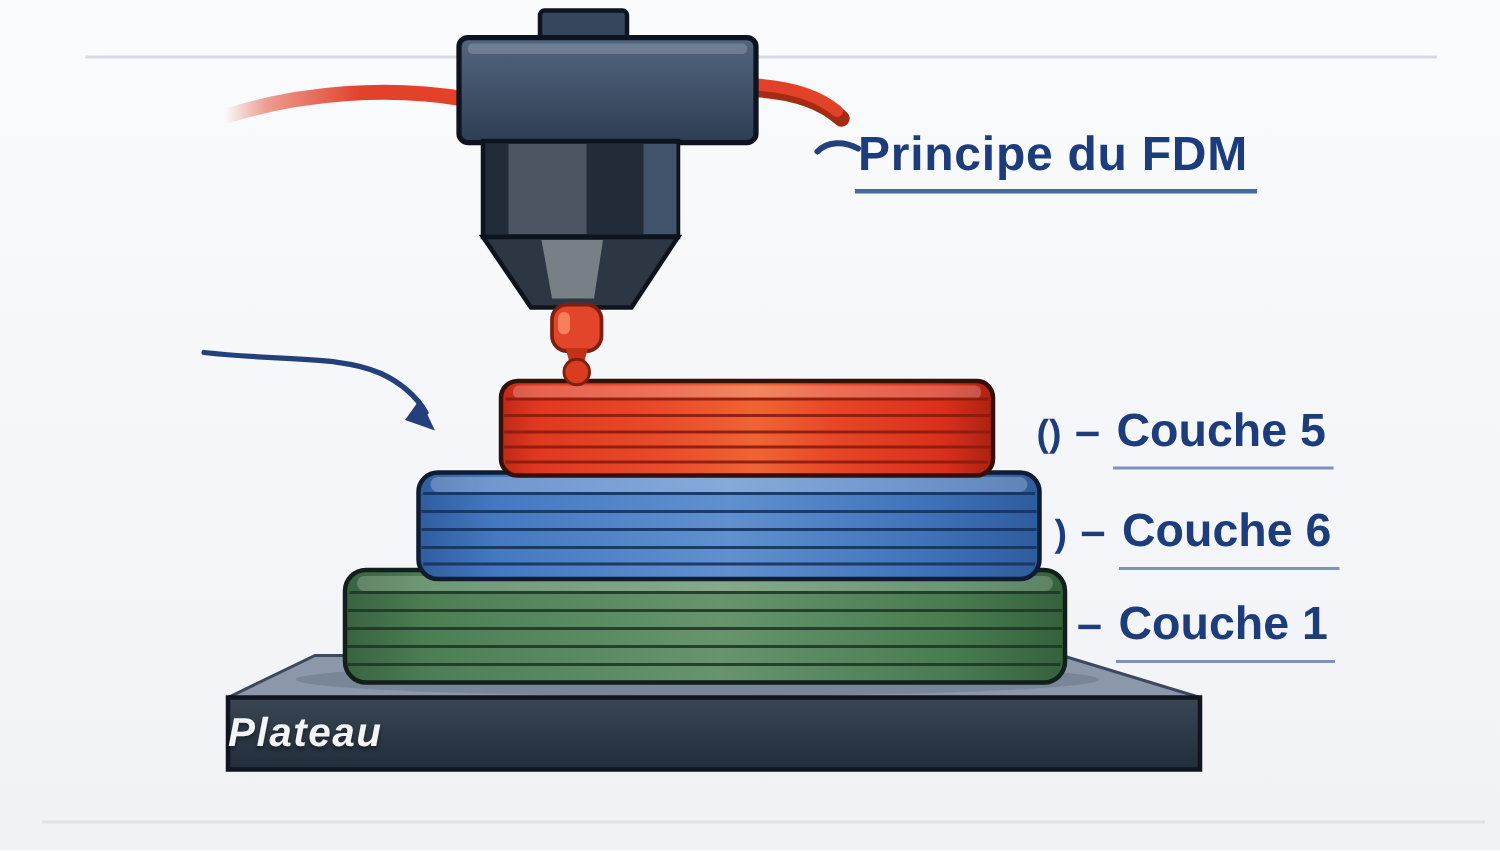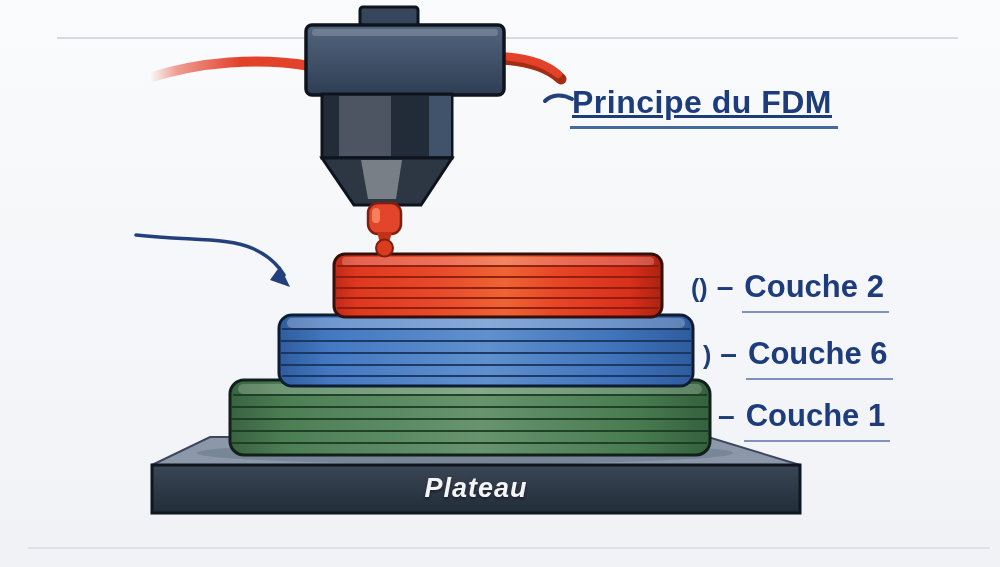--- a/index.html
+++ b/index.html
@@ -5,38 +5,38 @@
   html,body{margin:0;padding:0;}
   body{font-family:"Liberation Sans", sans-serif;}
   .scene{
     position:relative;width:1000px;height:567px;overflow:hidden;
     background:linear-gradient(180deg,#fafbfc 0%,#f5f6f9 55%,#f0f2f6 100%);
   }
   .scene svg{position:absolute;left:0;top:0;}
   .label{position:absolute;color:#1d3c7c;white-space:nowrap;}
   .title{
     left:570px;top:84px;font-size:32px;font-weight:700;
-    border-bottom:3px solid #46699e;padding:0 6px 5px 2px;letter-spacing:.5px;text-decoration:underline;
+    border-bottom:3px solid #46699e;padding:0 6px 5px 2px;letter-spacing:.5px;
   }
   .filament-label{
     left:126px;top:200px;font-size:28px;font-weight:700;font-style:italic;
     letter-spacing:.5px;
   }
   .couche-row{position:absolute;display:flex;align-items:baseline;gap:9px;color:#1d3c7c;}
   .couche-row .marker{font-size:25px;font-weight:600;}
   .couche-row .dash{font-size:30px;font-weight:700;}
   .couche-row .couche-label{
     font-size:31px;font-weight:700;border-bottom:2.5px solid #7e92bb;
     padding:0 5px 6px 2px;
   }
   .row-3{left:691px;top:269px;}
   .row-2{left:703px;top:336px;}
   .row-1{left:709px;top:398px;}
   .plateau-label{
-    left:152px;top:473px;width:648px;text-align:center;
+    left:152px;top:473px;width:648px;text-align:left;
     font-size:27px;font-weight:700;font-style:italic;color:#f3f4f6;
     text-shadow:0 2px 3px rgba(0,0,0,.45);letter-spacing:1px;
   }
 </style>
 </head>
 <body>
 
 <div class="scene">
 
   <svg width="1000" height="567" viewBox="0 0 1000 567">
@@ -150,21 +150,21 @@
 
     <path d="M545,101 C 552,94 563,94 572,99" fill="none" stroke="#24407c" stroke-width="4" stroke-linecap="round"></path>
   </svg>
 
   <div class="label title">Principe du FDM</div>
 
 
   <div class="couche-row row-3">
     <span class="marker">()</span>
     <span class="dash">–</span>
-    <span class="couche-label">Couche 2</span>
+    <span class="couche-label">Couche 5</span>
   </div>
 
   <div class="couche-row row-2">
     <span class="marker">)</span>
     <span class="dash">–</span>
     <span class="couche-label">Couche 6</span>
   </div>
 
   <div class="couche-row row-1">
     <span class="marker"></span>

